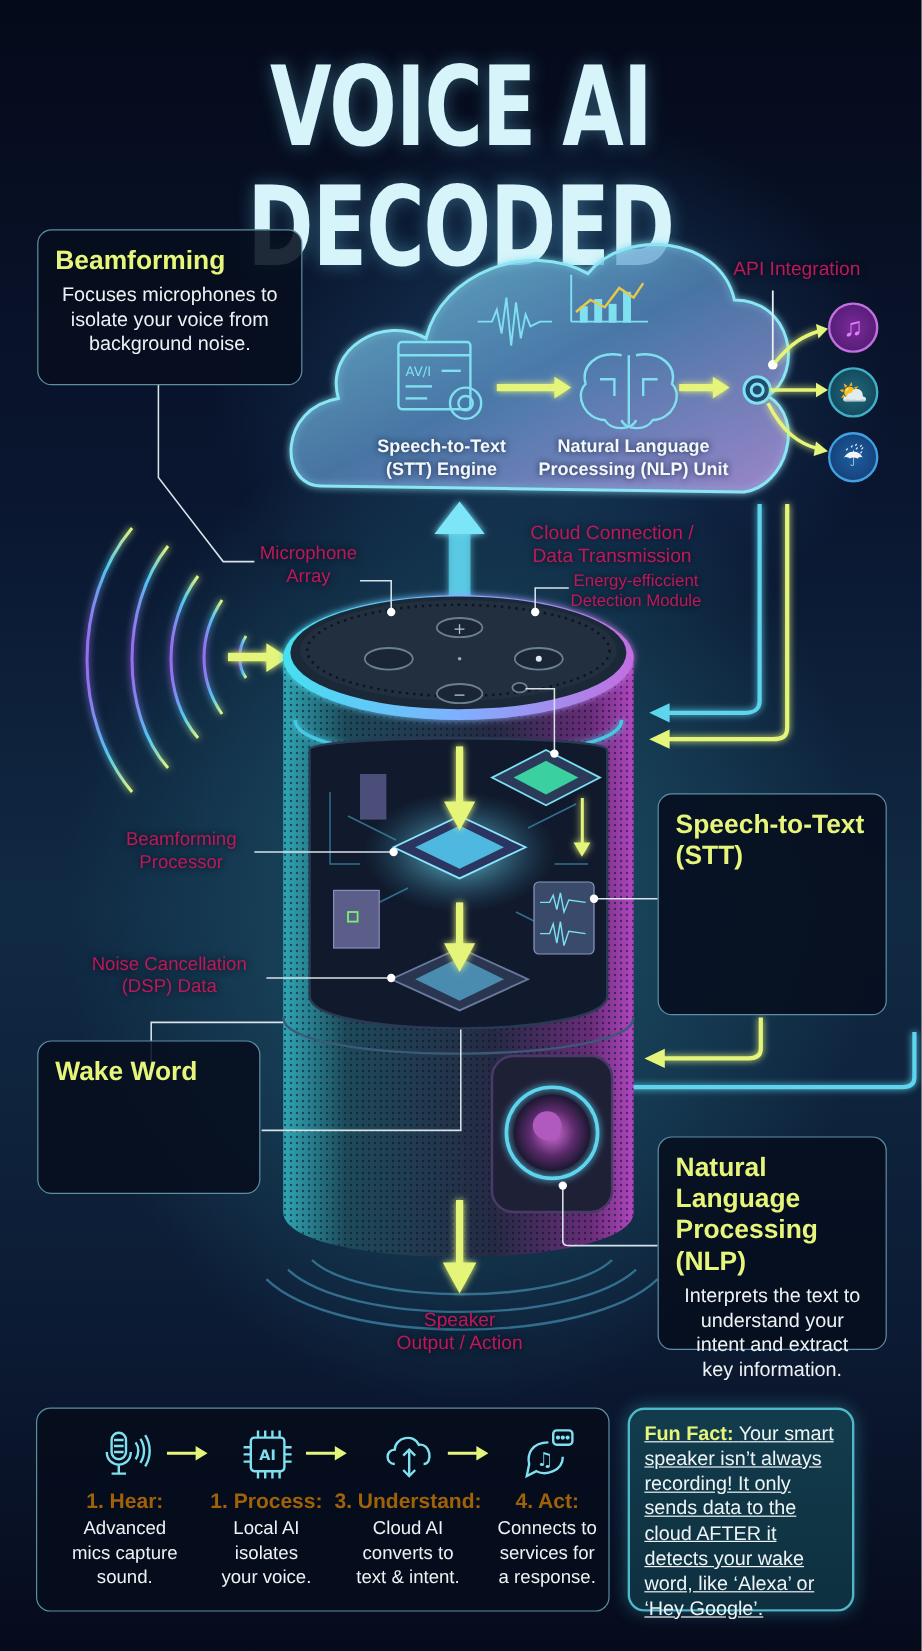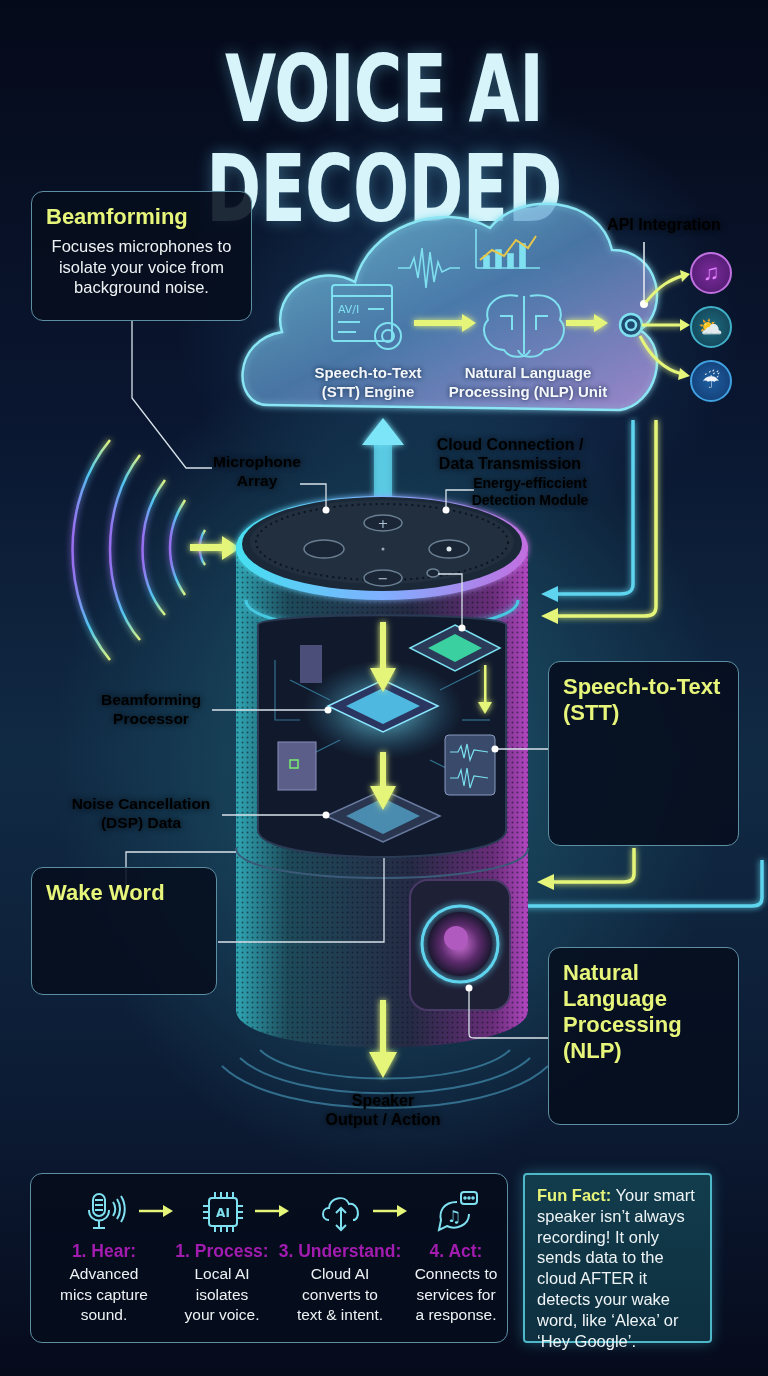--- a/index.html
+++ b/index.html
@@ -38,21 +38,21 @@
   .box h3 {
     color: #e7f57a; font-size: 22px; font-weight: bold; line-height: 26px;
     font-family: "Liberation Sans", sans-serif;
   }
   .box p {
     color: #eef2f4; font-size: 16.5px; line-height: 20.5px; margin-top: 6px; text-align: center;
   }
 
   
   .lbl {
-    position: absolute; color: #000000; font-weight: bold; font-size: 15.5px;
+    position: absolute; color: #be185d; font-weight: normal; font-size: 15.5px;
     line-height: 19px; text-align: center;
     text-shadow: 0 0 6px rgba(0,0,0,0.8);
   }
   .lbl.right { }
 
   
   .cloud-label {
     position: absolute; color: #f4f7fa; font-weight: bold; font-size: 15px;
     line-height: 19px; text-align: center; text-shadow: 0 0 5px rgba(10,30,60,0.9);
   }
@@ -66,35 +66,35 @@
     position: absolute; left: 30px; top: 1173px; width: 478px; height: 170px;
     border: 1.5px solid #5d8fa3; border-radius: 12px;
     background: rgba(6,12,28,0.9);
   }
   .step {
     position: absolute; top: 0; width: 118px; text-align: center;
   }
   .step .icon { position: absolute; left: 38px; top: 16px; width: 44px; height: 44px; }
   .step h4 {
     position: absolute; top: 66px; left: -10px; width: 138px;
-    color: #a21caf; font-size: 17.5px; font-weight: bold; line-height: 22px;
+    color: #a16207; font-size: 17.5px; font-weight: bold; line-height: 22px;
   }
   .step p {
     position: absolute; top: 90px; left: -6px; width: 130px;
     color: #eef2f4; font-size: 15.5px; line-height: 20.5px;
   }
   .step-arrow { position: absolute; top: 30px; width: 34px; height: 14px; }
 
   .funfact {
     position: absolute; left: 523px; top: 1173px; width: 189px; height: 170px;
-    border: 2px solid #4fb8c8; border-radius: 4px;
+    border: 2px solid #4fb8c8; border-radius: 14px;
     background: linear-gradient(180deg, #123c4c 0%, #0e3040 100%);
     box-shadow: 0 0 14px rgba(70,200,220,0.35);
     padding: 10px 12px;
-    font-size: 16.5px; line-height: 20.8px; color: #eef4f6;
+    font-size: 16.5px; line-height: 20.8px; color: #eef4f6; text-decoration: underline;
   }
   .funfact b { color: #e7f57a; }
 </style>
 </head>
 <body>
 
 <div class="title">VOICE AI DECODED</div>
 
 <svg class="abs" style="left:0;top:0" width="768" height="1376" viewBox="0 0 768 1376">
   <defs>
@@ -393,20 +393,26 @@
 
 <div class="box" style="left:31px;top:867px;width:186px;height:128px">
   <h3>Wake Word</h3>
 </div>
 
 <div class="box" style="left:548px;top:947px;width:191px;height:178px">
   <h3>
     <span>Natural Language</span><br>
     <span>Processing (NLP)</span>
   </h3>
+  <p style="margin-top:6px">
+    <span>Interprets the text to</span><br>
+    <span>understand your</span><br>
+    <span>intent and extract</span><br>
+    <span>key information.</span>
+  </p>
 </div>
 
 <div class="lbl" style="left:212px;top:452px;width:90px">
   <div>Microphone</div>
   <div>Array</div>
 </div>
 <div class="lbl right" style="left:420px;top:435px;width:180px;font-size:16px">
   <div>Cloud Connection /</div>
   <div>Data Transmission</div>
 </div>

